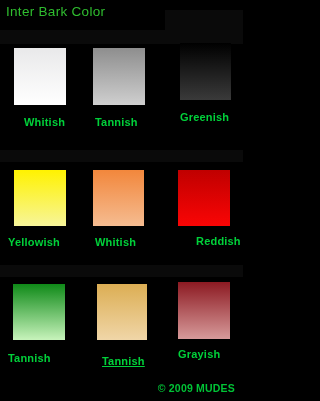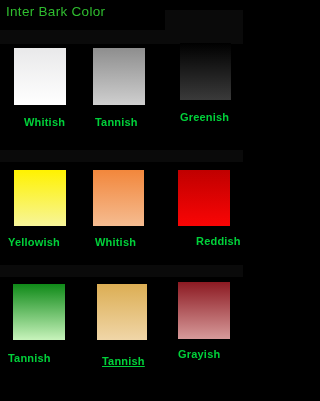--- a/index.html
+++ b/index.html
@@ -109,13 +109,14 @@
   </div>
   <div class="cell">
     <span class="swatch" style="left: 97px; top: 284px; width: 50px; height: 56px; background-image: linear-gradient(rgb(220, 174, 84) 0%, rgb(240, 214, 168) 100%);"></span>
     <span class="label" style="left: 102px; top: 355px; color: rgb(0, 209, 58); text-decoration: underline;">Tannish</span>
   </div>
   <div class="cell">
     <span class="swatch" style="left: 178px; top: 282px; width: 52px; height: 57px; background-image: linear-gradient(rgb(140, 26, 34) 0%, rgb(215, 154, 154) 100%);"></span>
     <span class="label" style="left: 178px; top: 348px; color: rgb(0, 209, 58);">Grayish</span>
   </div>
 
+  <div id="footer" style="color: rgb(0, 195, 54);">© 2009 MUDES</div>
 </div>
 
 </body></html>

